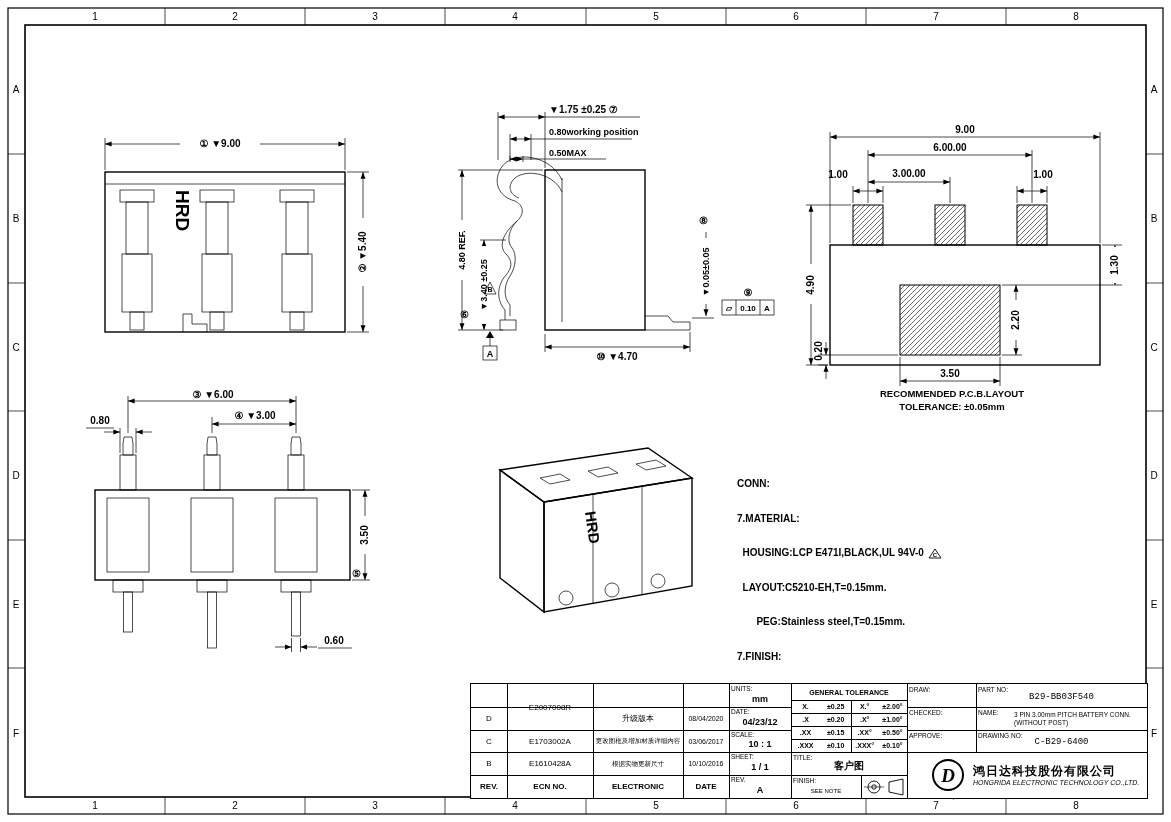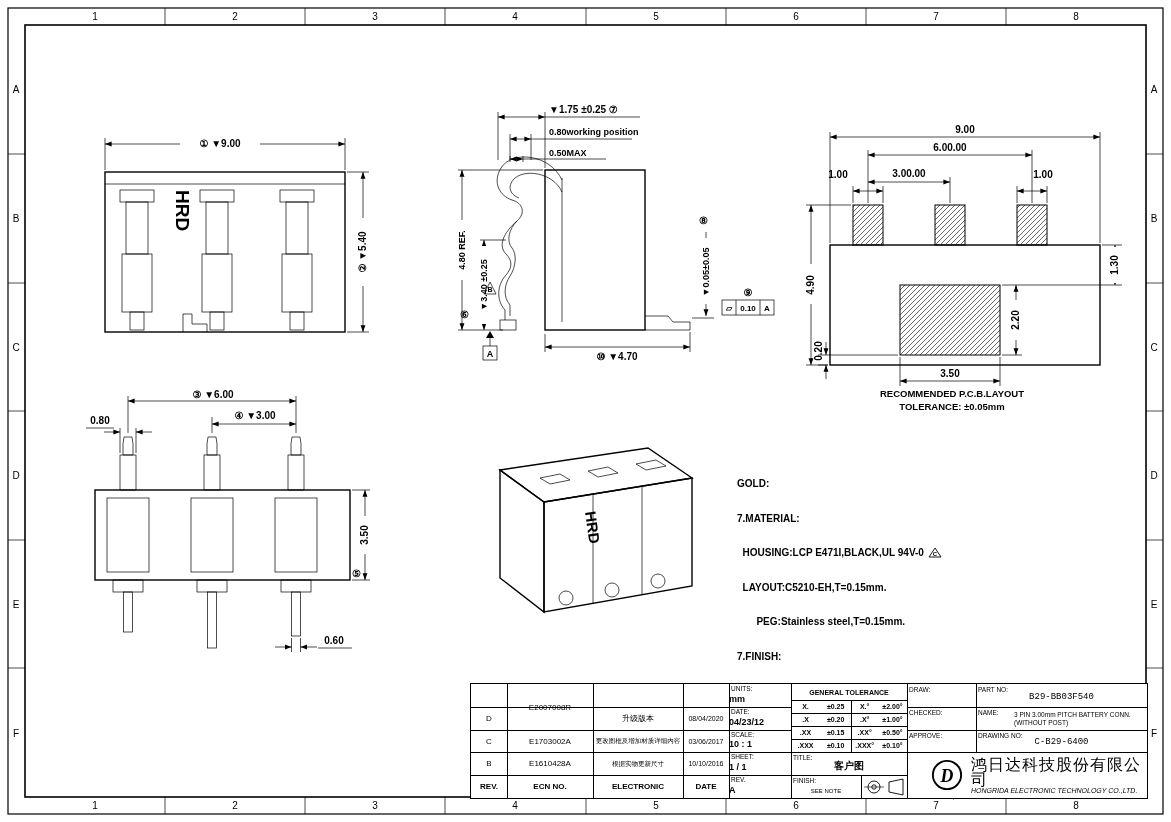--- a/index.html
+++ b/index.html
@@ -15,40 +15,40 @@
   .ds{font-size:9px;font-weight:bold}
   .fr{font-size:10px}
   .brand{font-size:19px;font-weight:bold}
   .bi{font-size:15px;font-weight:bold}
   .cap{font-size:9.5px;font-weight:bold}
   .b8{font-size:8px;font-weight:bold}
   .b7{font-size:7px;font-weight:bold}
   
   .notes{position:absolute;left:737px;top:455px;font:bold 10px "Liberation Sans",sans-serif;
          line-height:11.5px;white-space:pre;}
-  .nlf{display:flex;align-items:flex-start;gap:4px}
+  .nlf{display:flex;align-items:flex-end;gap:4px}
   .nlf svg{display:block}
   
   .tb{position:absolute;left:470px;top:683px;width:676px;height:114px;border:1px solid #000;
       box-sizing:content-box;background:#fff;}
   .vl{position:absolute;width:1px;background:#000}
   .hl{position:absolute;height:1px;background:#000}
   .cellc{position:absolute;display:flex;align-items:center;justify-content:center;text-align:center}
   .f8{font-size:8px}.f7{font-size:7px}.f65{font-size:6.5px;line-height:8px}
   .bold{font-weight:bold}
   .lblTL{position:absolute;font-size:6.5px}
   .ucell{position:absolute;left:258px;width:62px}
   .ul{position:absolute;top:1px;left:2px;font-size:6.5px}
-  .uv{position:absolute;left:0;right:0;bottom:3px;font-size:9px;font-weight:bold}
+  .uv{position:absolute;left:0;right:0;bottom:3px;text-align:center;font-size:9px;font-weight:bold}
   .tolrow{position:absolute;left:320px;width:116px;height:13px;display:flex;align-items:center;font-size:7px;font-weight:bold}
   .tolrow span{display:block;text-align:center}
   .mono{font-family:"Liberation Mono",monospace}
   .company{position:absolute;left:436px;top:68px;width:240px;height:46px;display:flex;align-items:center;
            padding-left:24px;gap:8px;box-sizing:border-box}
-  .ccn{font-size:16px;font-weight:normal;letter-spacing:1px;line-height:15px}
+  .ccn{font-size:12px;font-weight:bold;letter-spacing:1px;line-height:15px}
   .cen{font-size:7px;font-style:italic}
 </style>
 </head>
 <body>
 
 <div class="page">
 
 <svg width="1171" height="822" viewBox="0 0 1171 822">
   <defs>
     <marker id="arr" viewBox="0 0 10 8" refX="9.5" refY="4" markerWidth="10" markerHeight="8" orient="auto-start-reverse">
@@ -357,21 +357,21 @@
     <polygon class="t" points="636,464 656,460 666,466 646,470"></polygon>
     <circle class="t" cx="566" cy="598" r="7"></circle>
         <circle class="t" cx="612" cy="590" r="7"></circle>
         <circle class="t" cx="658" cy="581" r="7"></circle>
     <text class="bi" transform="rotate(82 585 512)" x="585" y="512">HRD</text>
   </g>
 </svg>
 
 
 <div class="notes">
-  <div>GOLD:</div>
+  <div>CONN:</div>
   <div>7.MATERIAL:</div>
   <div class="nlf"><span>  HOUSING:LCP E471I,BLACK,UL 94V-0</span><svg width="14" height="11" viewBox="0 0 14 11">
           <polygon points="1,10 13,10 7,1" fill="none" stroke="#000" stroke-width="0.9"></polygon>
           <text x="7" y="9" text-anchor="middle" style="font:bold 6px 'Liberation Sans',sans-serif">C</text>
         </svg></div>
   <div>  LAYOUT:C5210-EH,T=0.15mm.</div>
   <div>       PEG:Stainless steel,T=0.15mm.</div>
   <div>7.FINISH:</div>
   <div> CONTACT:50u" MIN Ni UNDERPLATING OVERALL</div>
   <div>             GOLD FLASH ON CONTACT AREA AND</div>

